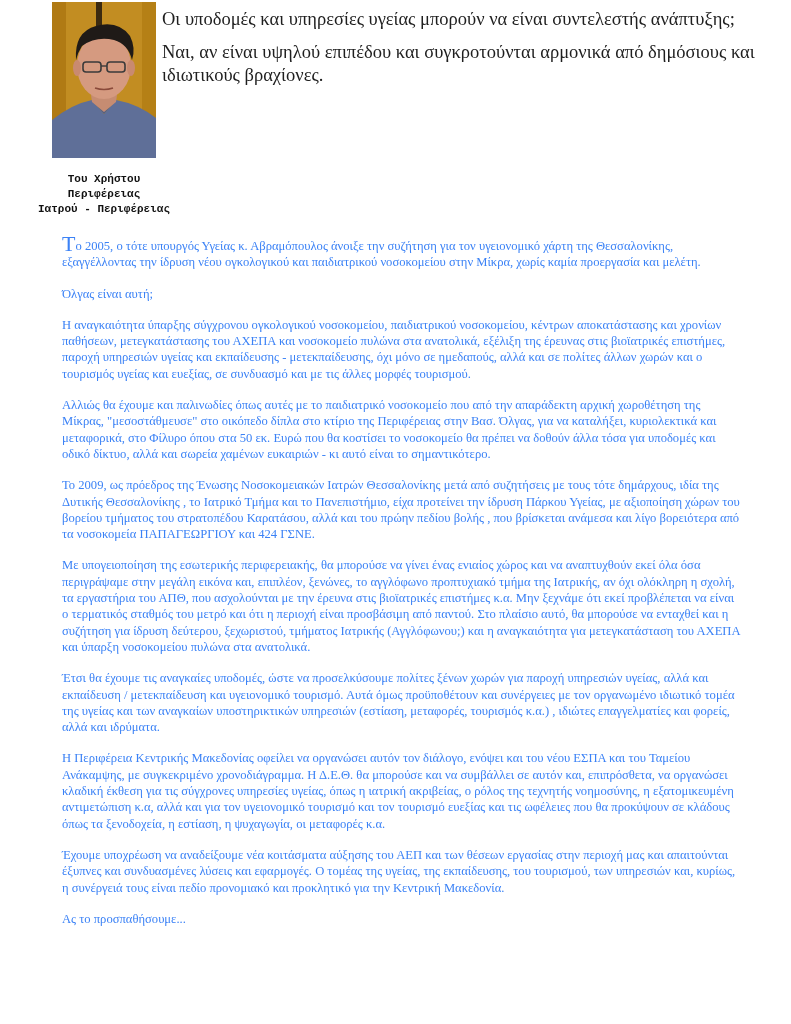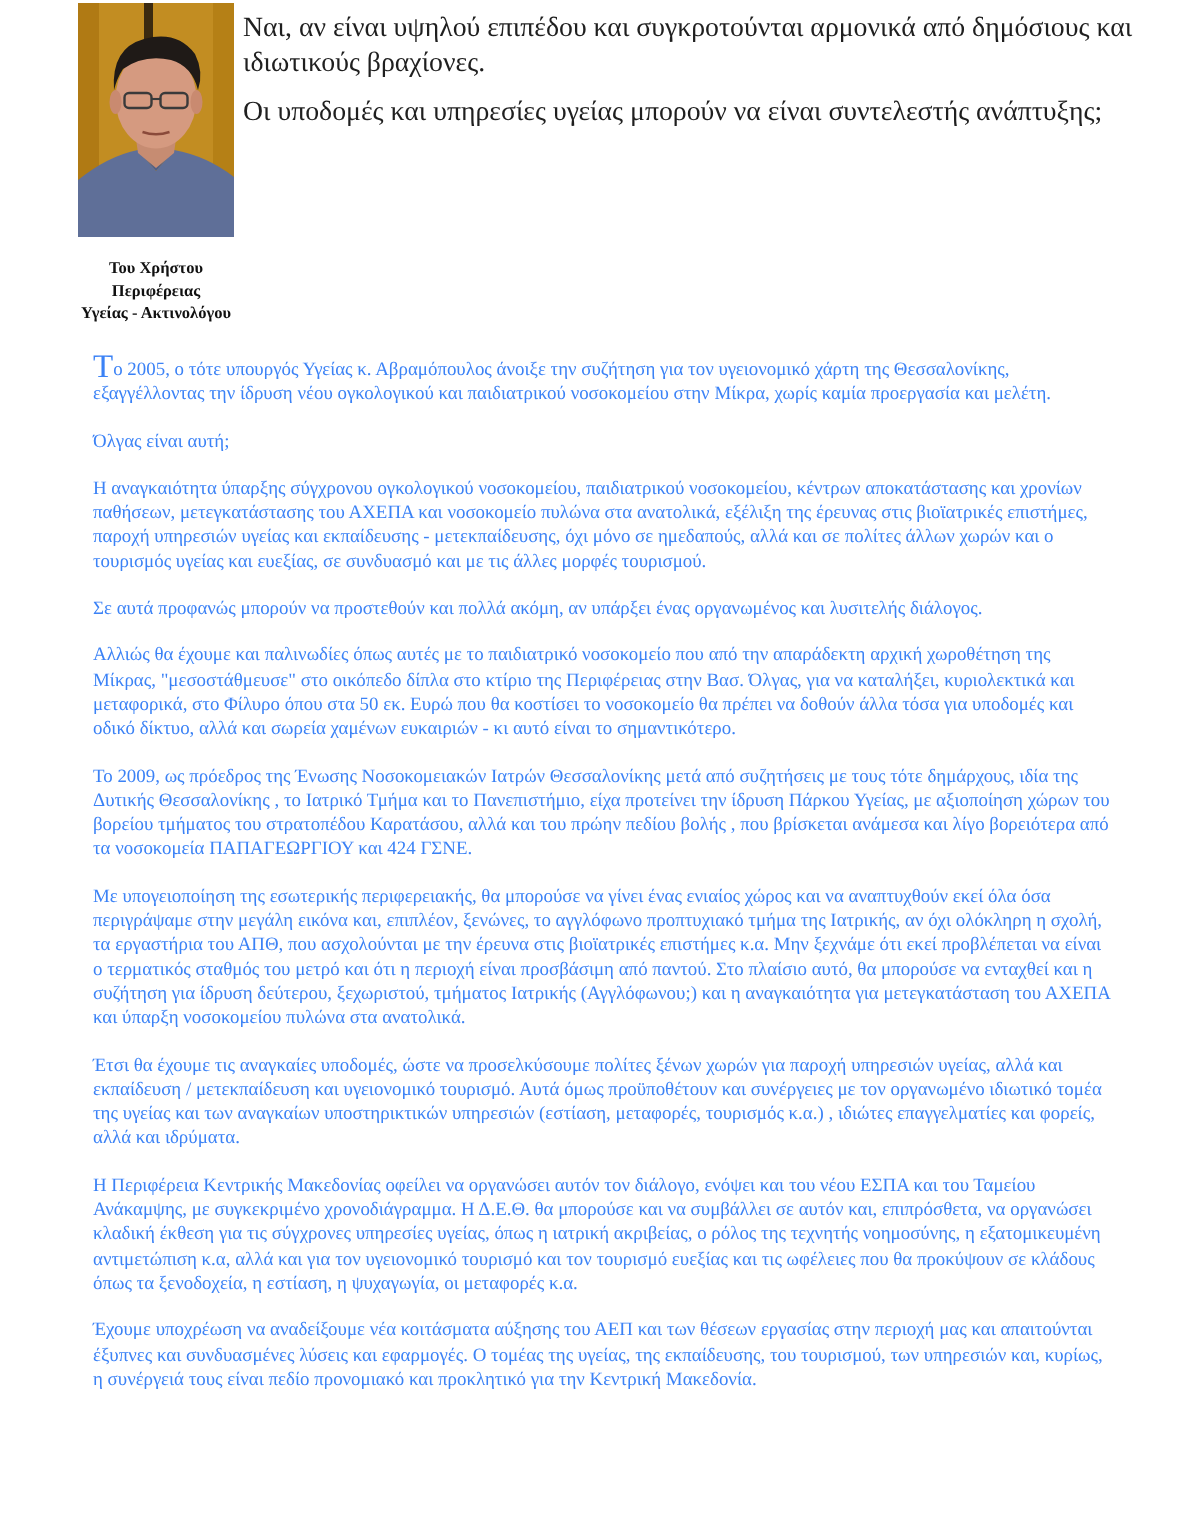--- a/index.html
+++ b/index.html
@@ -24,21 +24,21 @@
       overflow: hidden;
       background: linear-gradient(90deg, #b8861c 0%, #c99a2a 35%, #3a2a12 48%, #c9952a 52%, #b98619 100%);
     }
     .photo svg { display: block; width: 100%; height: 100%; }
     .author {
       position: absolute;
       left: 36px;
       top: 172px;
       width: 136px;
       text-align: center;
-      font-family: Liberation Serif, serif;
+      font-family: Liberation Mono, monospace;
       font-weight: bold;
       font-size: 11px;
       line-height: 15px;
       color: #111;
     }
     .author div { white-space: nowrap; }
     .headlines {
       position: absolute;
       left: 162px;
       top: 8px;
@@ -90,32 +90,32 @@
     <rect x="55" y="60" width="18" height="10" rx="3" fill="none" stroke="#3a3a3a" stroke-width="1.6"></rect>
     <line x1="49" y1="64" x2="55" y2="64" stroke="#3a3a3a" stroke-width="1.4"></line>
 
     <path d="M43 86 Q52 89 61 86" stroke="#8a4a3a" stroke-width="1.6" fill="none"></path>
   </svg>
 </div>
 
 <div class="author">
   <div>Του Χρήστου</div>
   <div>Περιφέρειας</div>
-  <div>Υγείας - Ακτινολόγου</div>
+  <div>Ιατρού - Περιφέρειας</div>
 </div>
 
 <div class="headlines">
+  <p>Οι υποδομές και υπηρεσίες υγείας μπορούν να είναι συντελεστής ανάπτυξης;</p>
   <p>Ναι, αν είναι υψηλού επιπέδου και συγκροτούνται αρμονικά από δημόσιους και ιδιωτικούς βραχίονες.</p>
-  <p>Οι υποδομές και υπηρεσίες υγείας μπορούν να είναι συντελεστής ανάπτυξης;</p>
 </div>
 
 <div class="article">
   <p><span class="dropcap">Τ</span><span>ο 2005, ο τότε υπουργός Υγείας κ. Αβραμόπουλος άνοιξε την συζήτηση για τον υγειονομικό χάρτη της Θεσσαλονίκης, εξαγγέλλοντας την ίδρυση νέου ογκολογικού και παιδιατρικού νοσοκομείου στην Μίκρα, χωρίς καμία προεργασία και μελέτη.</span></p>
   <p>Όλγας είναι αυτή;</p>
   <p>Η αναγκαιότητα ύπαρξης σύγχρονου ογκολογικού νοσοκομείου, παιδιατρικού νοσοκομείου, κέντρων αποκατάστασης και χρονίων παθήσεων, μετεγκατάστασης του ΑΧΕΠΑ και νοσοκομείο πυλώνα στα ανατολικά, εξέλιξη της έρευνας στις βιοϊατρικές επιστήμες, παροχή υπηρεσιών υγείας και εκπαίδευσης - μετεκπαίδευσης, όχι μόνο σε ημεδαπούς, αλλά και σε πολίτες άλλων χωρών και ο τουρισμός υγείας και ευεξίας, σε συνδυασμό και με τις άλλες μορφές τουρισμού.</p>
-  <p>Σε αυτά προφανώς μπορούν να προστεθούν και πολλά ακόμη, αν υπάρξει ένας οργανωμένος και λυσιτελής διάλογος.</p>
   <p>Αλλιώς θα έχουμε και παλινωδίες όπως αυτές με το παιδιατρικό νοσοκομείο που από την απαράδεκτη αρχική χωροθέτηση της Μίκρας, "μεσοστάθμευσε" στο οικόπεδο δίπλα στο κτίριο της Περιφέρειας στην Βασ. Όλγας, για να καταλήξει, κυριολεκτικά και μεταφορικά, στο Φίλυρο όπου στα 50 εκ. Ευρώ που θα κοστίσει το νοσοκομείο θα πρέπει να δοθούν άλλα τόσα για υποδομές και οδικό δίκτυο, αλλά και σωρεία χαμένων ευκαιριών  - κι αυτό είναι το σημαντικότερο.</p>
   <p>Το 2009, ως πρόεδρος της Ένωσης Νοσοκομειακών Ιατρών Θεσσαλονίκης μετά από συζητήσεις με τους τότε δημάρχους, ιδία της Δυτικής Θεσσαλονίκης , το Ιατρικό Τμήμα και το Πανεπιστήμιο, είχα προτείνει την ίδρυση Πάρκου Υγείας, με αξιοποίηση χώρων του βορείου τμήματος του στρατοπέδου Καρατάσου, αλλά και του πρώην πεδίου βολής , που βρίσκεται ανάμεσα και λίγο βορειότερα από τα νοσοκομεία ΠΑΠΑΓΕΩΡΓΙΟΥ και 424 ΓΣΝΕ.</p>
   <p>Με υπογειοποίηση της εσωτερικής περιφερειακής, θα μπορούσε να γίνει ένας ενιαίος χώρος και να αναπτυχθούν εκεί όλα όσα περιγράψαμε στην μεγάλη εικόνα και, επιπλέον, ξενώνες, το αγγλόφωνο προπτυχιακό τμήμα της Ιατρικής, αν όχι ολόκληρη η σχολή, τα εργαστήρια του ΑΠΘ, που ασχολούνται με την έρευνα στις βιοϊατρικές επιστήμες κ.α. Μην ξεχνάμε ότι εκεί προβλέπεται να είναι ο τερματικός σταθμός του μετρό και ότι η περιοχή είναι προσβάσιμη από παντού. Στο πλαίσιο αυτό, θα μπορούσε να ενταχθεί και η συζήτηση για ίδρυση δεύτερου, ξεχωριστού, τμήματος Ιατρικής (Αγγλόφωνου;) και η αναγκαιότητα για μετεγκατάσταση του ΑΧΕΠΑ και ύπαρξη νοσοκομείου πυλώνα στα ανατολικά.</p>
   <p>Έτσι θα έχουμε τις αναγκαίες υποδομές, ώστε να προσελκύσουμε πολίτες ξένων χωρών για παροχή υπηρεσιών υγείας, αλλά και εκπαίδευση / μετεκπαίδευση και υγειονομικό τουρισμό. Αυτά όμως προϋποθέτουν και συνέργειες με τον οργανωμένο ιδιωτικό τομέα της υγείας και των αναγκαίων υποστηρικτικών υπηρεσιών (εστίαση, μεταφορές, τουρισμός κ.α.) , ιδιώτες επαγγελματίες και φορείς, αλλά και ιδρύματα.</p>
   <p>Η Περιφέρεια Κεντρικής Μακεδονίας οφείλει να οργανώσει αυτόν τον διάλογο, ενόψει και του νέου ΕΣΠΑ και του Ταμείου Ανάκαμψης, με συγκεκριμένο χρονοδιάγραμμα. Η Δ.Ε.Θ. θα μπορούσε και να συμβάλλει σε αυτόν και, επιπρόσθετα, να οργανώσει κλαδική έκθεση για τις σύγχρονες υπηρεσίες υγείας, όπως η ιατρική ακριβείας, ο ρόλος της τεχνητής νοημοσύνης, η εξατομικευμένη αντιμετώπιση κ.α, αλλά και για τον υγειονομικό τουρισμό και τον τουρισμό ευεξίας και τις ωφέλειες που θα προκύψουν σε κλάδους όπως τα ξενοδοχεία, η εστίαση, η ψυχαγωγία, οι μεταφορές κ.α.</p>
   <p>Έχουμε υποχρέωση να αναδείξουμε νέα κοιτάσματα αύξησης του ΑΕΠ και των θέσεων εργασίας στην περιοχή μας και απαιτούνται έξυπνες και συνδυασμένες λύσεις και εφαρμογές. Ο τομέας της υγείας, της εκπαίδευσης, του τουρισμού, των υπηρεσιών και, κυρίως, η συνέργειά τους είναι πεδίο προνομιακό και προκλητικό για την Κεντρική Μακεδονία.</p>
+  <p>Ας το προσπαθήσουμε...</p>
 </div>
 
 </body></html>

